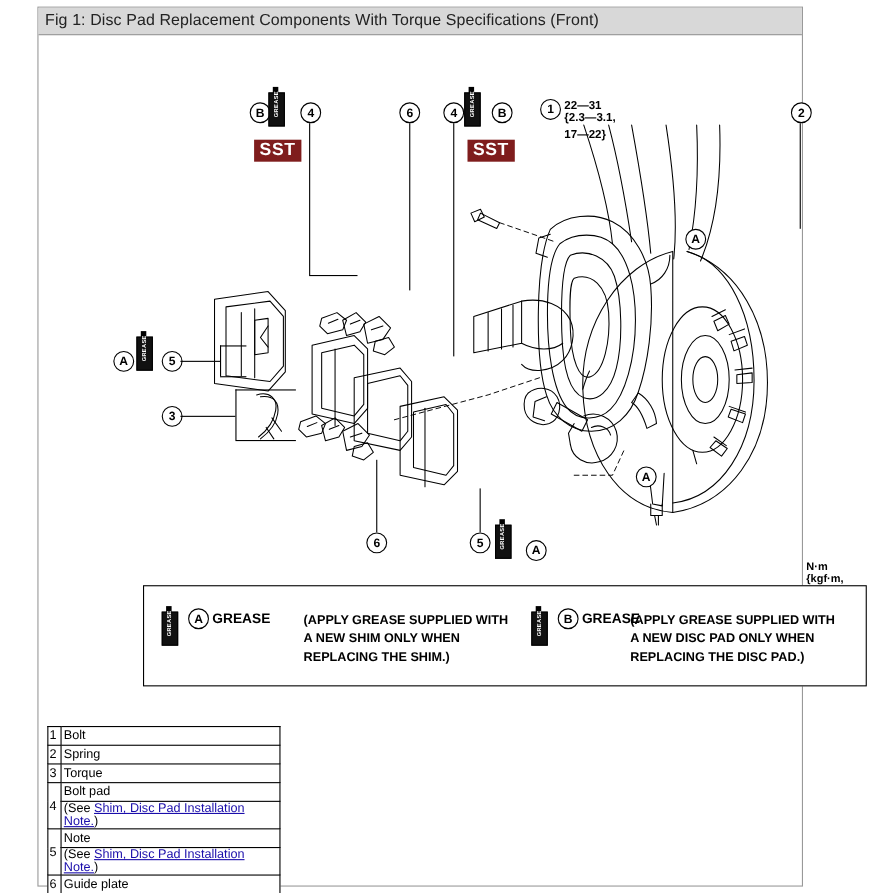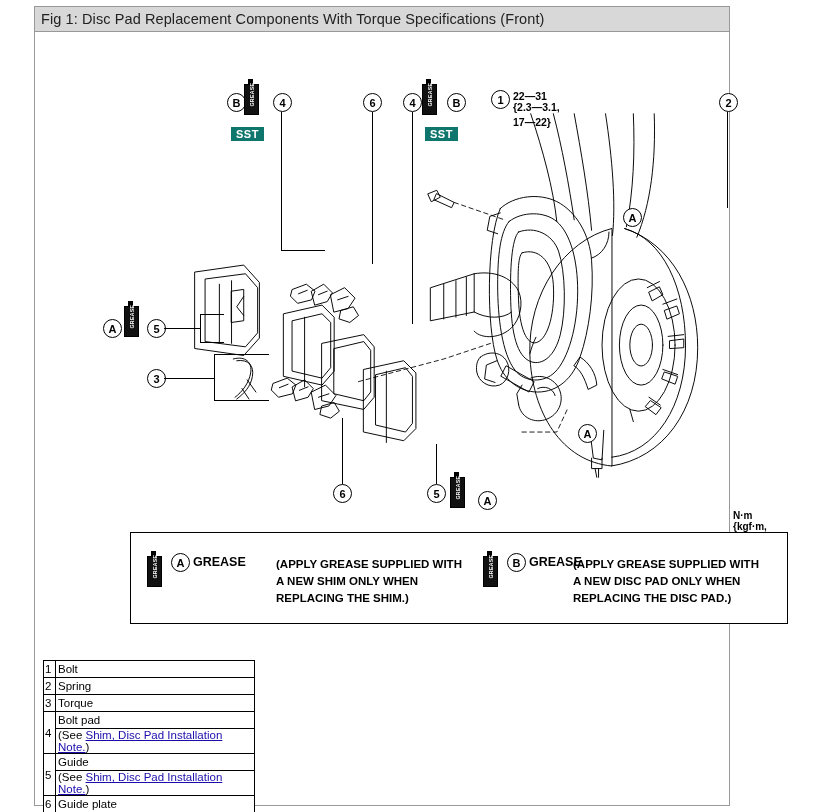--- a/index.html
+++ b/index.html
@@ -11,21 +11,21 @@
 
   .canvas{position:relative;width:100%;height:774px;}
 
   
   .circ{position:absolute;border:1.3px solid #000;border-radius:50%;width:17px;height:17px;display:flex;align-items:center;justify-content:center;font-size:11px;font-weight:bold;background:#fff;}
   .line{position:absolute;background:#000;}
   .hline{height:1px;}
   .vline{width:1px;}
 
   
-  .sst{position:absolute;background:#0f766e;color:#fff;font-size:11px;font-weight:bold;padding:1px 5px;letter-spacing:.5px;}
+  .sst{position:absolute;background:#7f1d1d;color:#fff;font-size:16px;font-weight:bold;padding:1px 5px;letter-spacing:.5px;}
 
   
   .tube{position:absolute;width:13px;height:34px;}
   .tube .cap{position:absolute;left:4px;top:0;width:5px;height:6px;background:#000;}
   .tube .body{position:absolute;left:0;top:5px;width:13px;height:29px;background:#111;border:1px solid #000;}
   .tube .body span{display:block;transform:rotate(-90deg);transform-origin:center;color:#fff;font-size:5.2px;font-weight:bold;white-space:nowrap;margin-top:12px;text-align:center;letter-spacing:.3px;}
 
   
   .torque{position:absolute;font-size:10.5px;font-weight:bold;line-height:13px;white-space:pre;}
 
@@ -262,21 +262,21 @@
         </tr>
         <tr>
           <td class="num" rowspan="2">4</td>
           <td>Bolt pad</td>
         </tr>
         <tr>
           <td><span>(See </span><a href="#">Shim, Disc Pad Installation Note.</a><span>)</span></td>
         </tr>
         <tr>
           <td class="num" rowspan="2">5</td>
-          <td>Guide</td>
+          <td>Note</td>
         </tr>
         <tr>
           <td><span>(See </span><a href="#">Shim, Disc Pad Installation Note.</a><span>)</span></td>
         </tr>
         <tr>
           <td class="num">6</td>
           <td>Guide plate</td>
         </tr>
       </tbody>
     </table>

